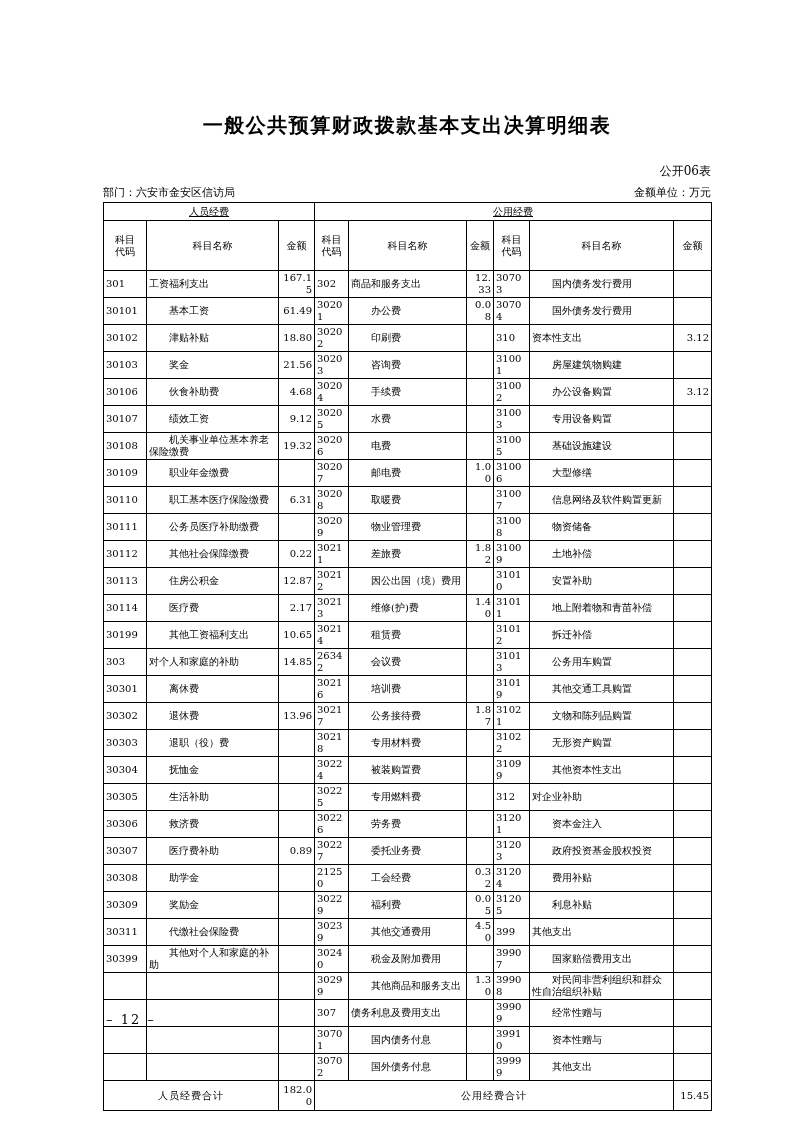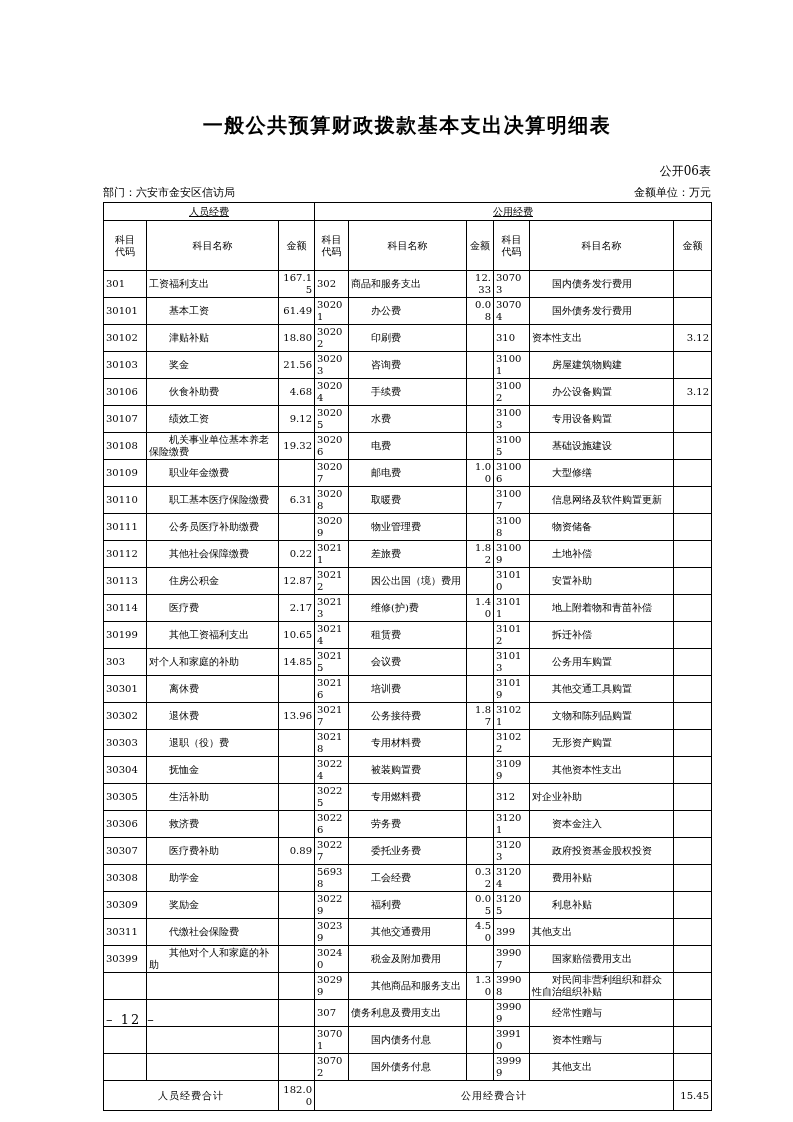--- a/index.html
+++ b/index.html
@@ -237,21 +237,21 @@
             <td class="name sub">租赁费</td>
             <td class="amt"></td>
             <td class="code">31012</td>
             <td class="name sub">拆迁补偿</td>
             <td class="amt"></td>
           </tr>
           <tr class="data">
             <td class="code">303</td>
             <td class="name">对个人和家庭的补助</td>
             <td class="amt">14.85</td>
-            <td class="code">30215</td>
+            <td class="code">26342</td>
             <td class="name sub">会议费</td>
             <td class="amt"></td>
             <td class="code">31013</td>
             <td class="name sub">公务用车购置</td>
             <td class="amt"></td>
           </tr>
           <tr class="data">
             <td class="code">30301</td>
             <td class="name sub">离休费</td>
             <td class="amt"></td>
@@ -325,21 +325,21 @@
             <td class="name sub">委托业务费</td>
             <td class="amt"></td>
             <td class="code">31203</td>
             <td class="name sub">政府投资基金股权投资</td>
             <td class="amt"></td>
           </tr>
           <tr class="data">
             <td class="code">30308</td>
             <td class="name sub">助学金</td>
             <td class="amt"></td>
-            <td class="code">56938</td>
+            <td class="code">21250</td>
             <td class="name sub">工会经费</td>
             <td class="amt">0.32</td>
             <td class="code">31204</td>
             <td class="name sub">费用补贴</td>
             <td class="amt"></td>
           </tr>
           <tr class="data">
             <td class="code">30309</td>
             <td class="name sub">奖励金</td>
             <td class="amt"></td>

